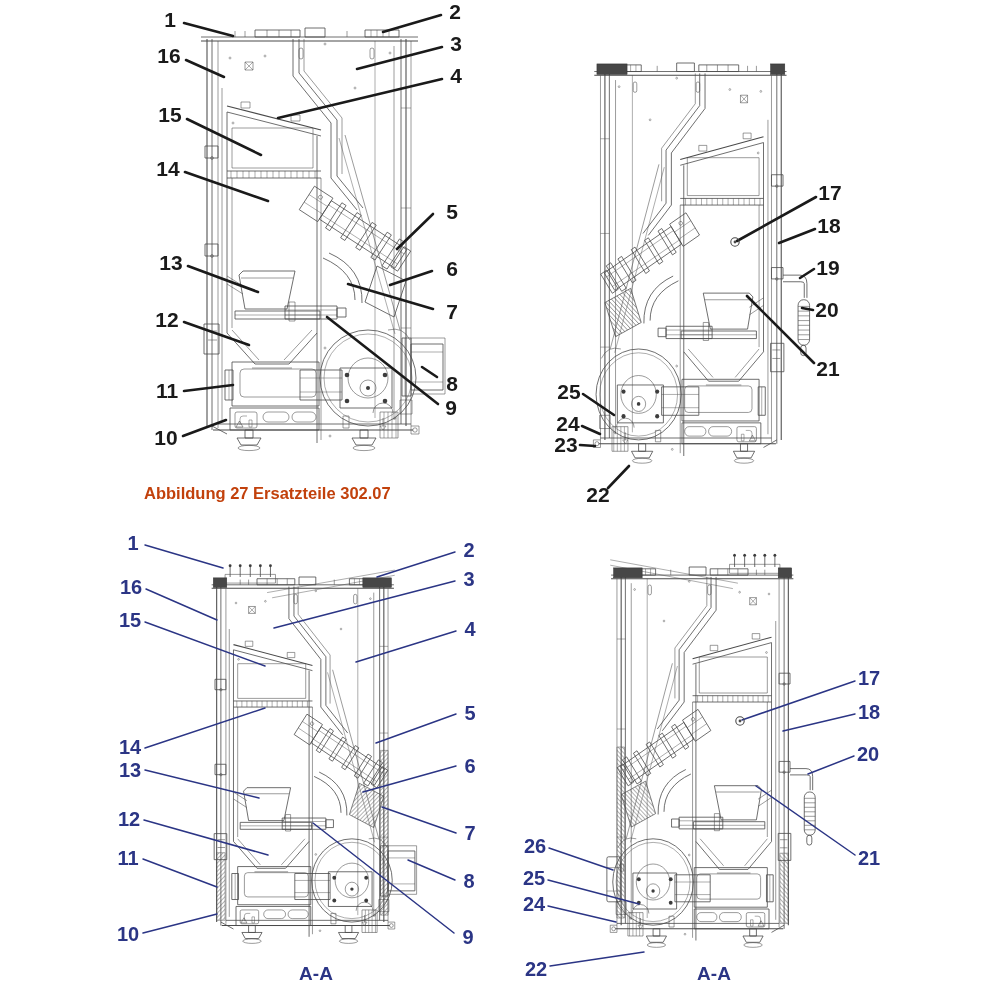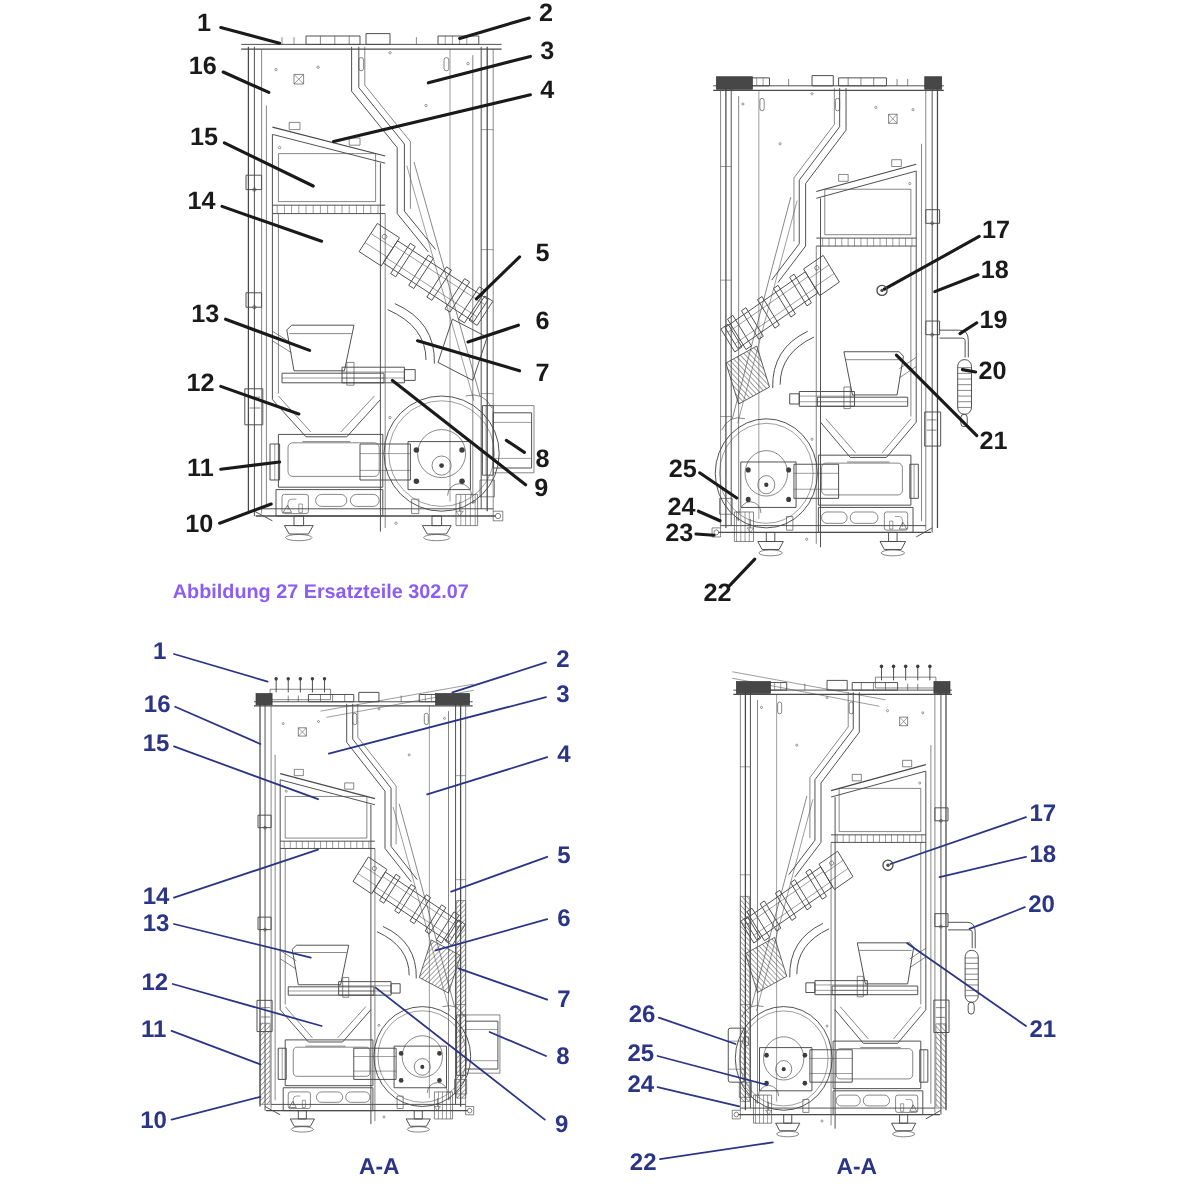--- a/index.html
+++ b/index.html
@@ -5,21 +5,21 @@
   html,body{margin:0;padding:0;background:#ffffff;}
   .page{position:relative;width:1000px;height:1000px;background:#ffffff;overflow:hidden;}
   svg#diagram{position:absolute;left:0;top:0;}
   .dw{stroke:#4a4a4a;fill:none;stroke-width:.8;}
   .dw *{vector-effect:non-scaling-stroke;}
   .s4{stroke-width:.45;} .s5{stroke-width:.55;} .s8{stroke-width:.8;} .s10{stroke-width:1.05;}
   .fill{fill:#3d3d3d;stroke:none;}
   .dark{fill:#474747;stroke:#333;stroke-width:.6;}
   text.co{font-family:"Liberation Sans",sans-serif;font-weight:bold;text-anchor:middle;}
   .caption{position:absolute;left:144px;top:484px;font-family:"Liberation Sans",sans-serif;
-           font-weight:bold;font-size:16.5px;color:#8b5cf6;white-space:nowrap;}
+           font-weight:bold;font-size:16.5px;color:#c2410c;white-space:nowrap;}
 </style>
 </head>
 <body>
 
 <div class="page">
 
 <svg id="diagram" width="1000" height="1000" viewBox="0 0 1000 1000">
   <defs>
     <pattern id="hatch" patternUnits="userSpaceOnUse" width="3.4" height="3.4" patternTransform="rotate(45)">
       <line x1="0" y1="0" x2="0" y2="3.4" stroke="#4f4f4f" stroke-width="1"></line>

